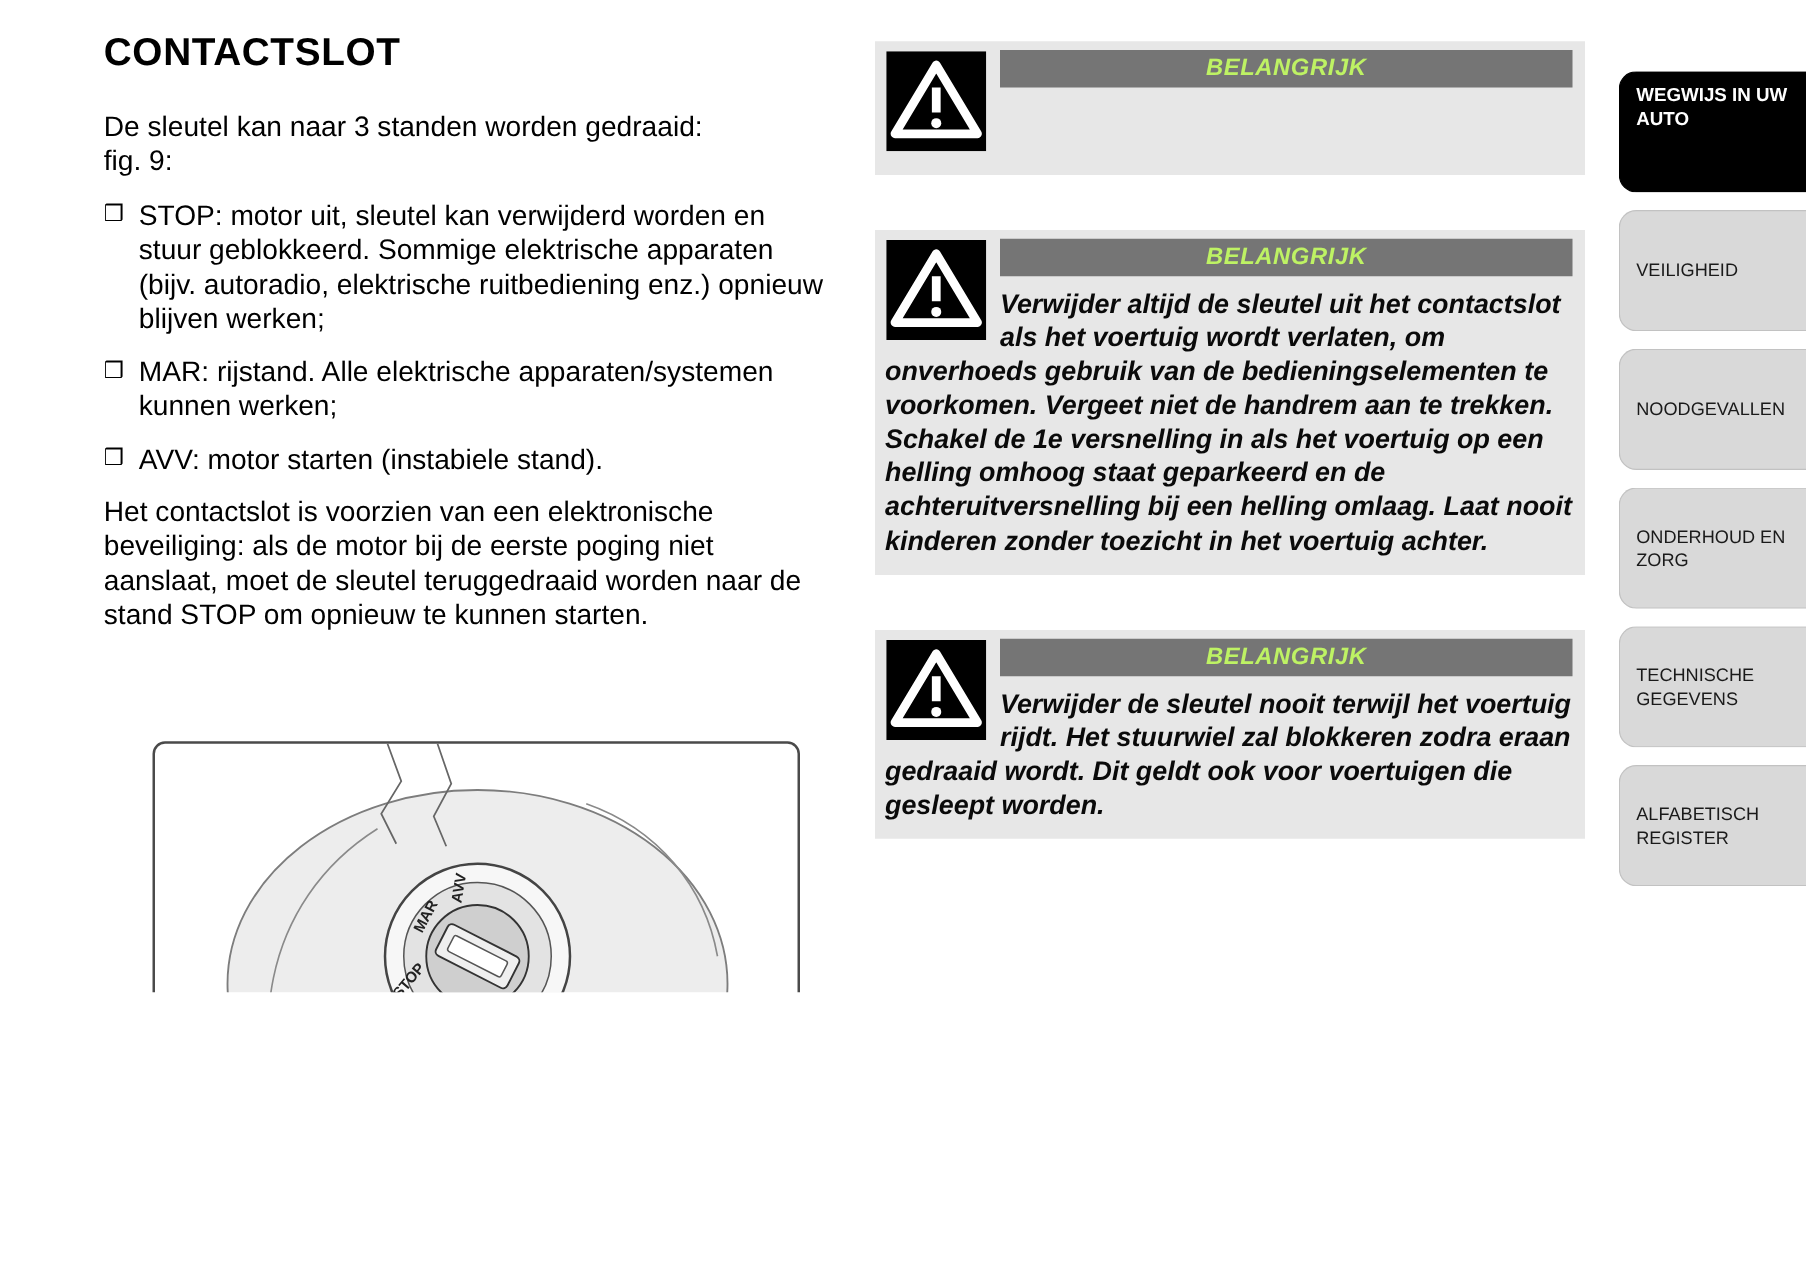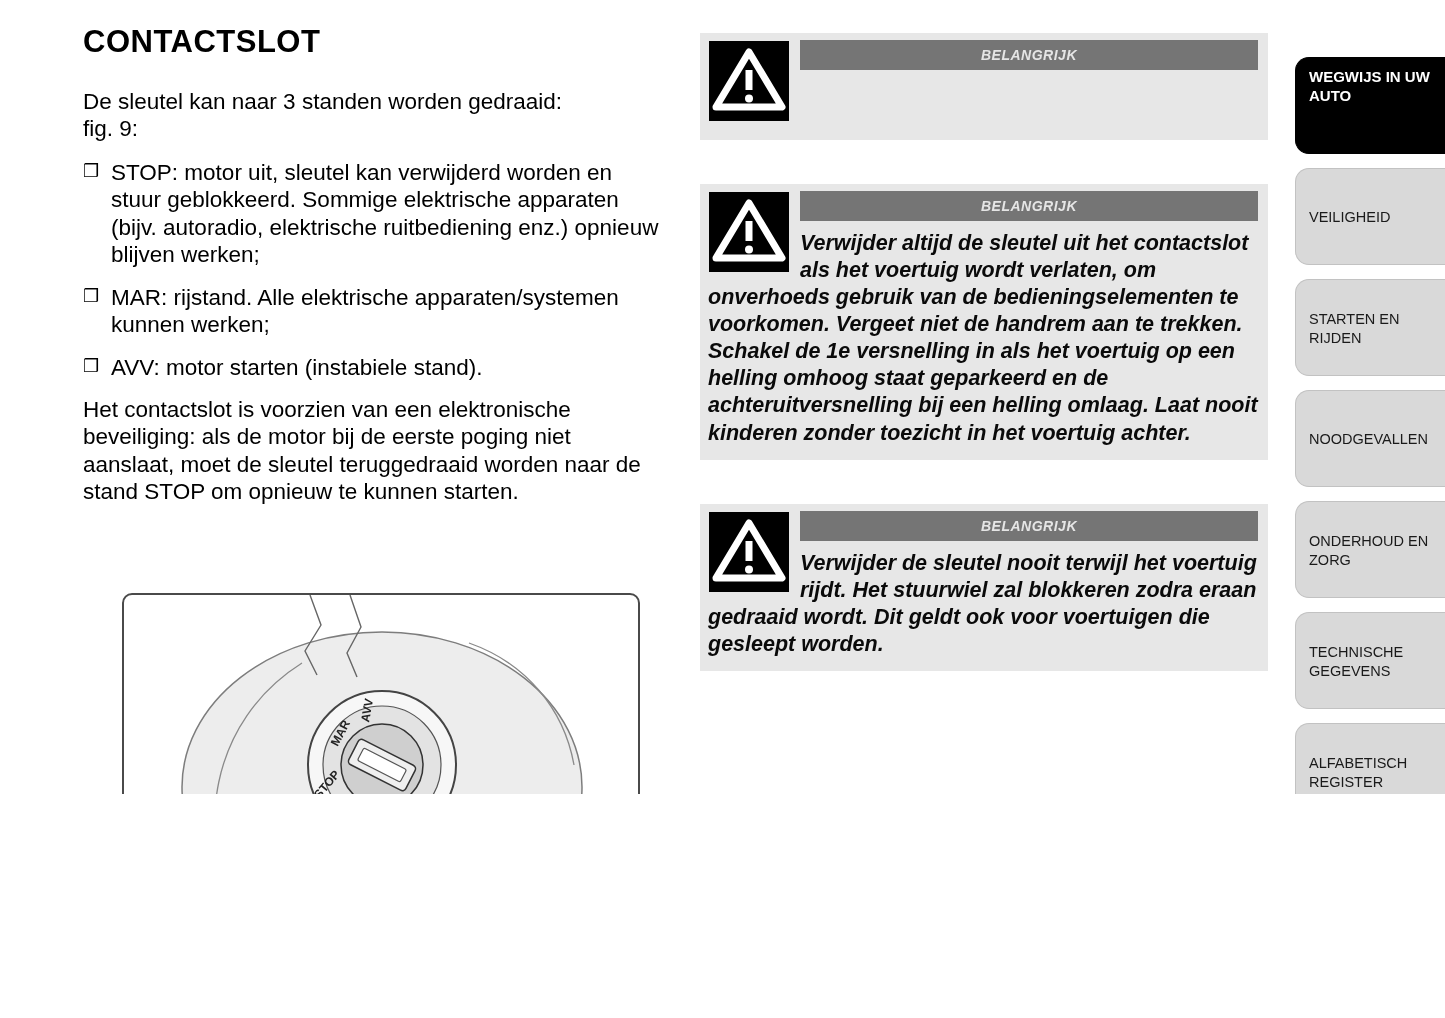--- a/index.html
+++ b/index.html
@@ -22,22 +22,22 @@
   .figure-frame { width:518px; height:336px; border:2px solid #4a4a4a; border-radius:10px; background:#fff; overflow:hidden; }
   .figure-caption-row { display:flex; justify-content:space-between; align-items:baseline; margin-top:8px;text-align:right; }
   .fig-label { font-weight:bold; font-size:20px; margin-left:-28px; }
   .fig-code { font-weight:bold; font-size:13px; margin-right:48px; }
 
   
   .mid-col { position:absolute; left:700px; top:33px; width:568px; }
   .warning { background:#e7e7e7; padding:7px 10px 13px 8px; margin-bottom:44px; overflow:hidden; }
   .w-icon { float:left; width:80px; height:80px; margin:1px 11px 6px 1px; }
   .w-icon svg { display:block; width:80px; height:80px; }
-  .w-header { overflow:hidden; background:#757575; color:#e5e5e5; font-weight:bold; font-style:italic;
-              text-align:center; font-size:14px; height:30px; line-height:30px; letter-spacing:.5px; margin-bottom:9px; }
+  .w-header { overflow:hidden; background:#757575; color:#bef264; font-weight:bold; font-style:italic;
+              text-align:center; font-size:19px; height:30px; line-height:30px; letter-spacing:.5px; margin-bottom:9px; }
   .w-text { font-weight:bold; font-style:italic; font-size:21.5px; line-height:1.26; color:#0a0a0a; }
 
   
   .tabs { position:absolute; right:0; top:57px; width:150px; display:flex; flex-direction:column; gap:14px; }
   .tab { height:97px; background:#d9d9d9; border:1px solid #c2c2c2; border-right:none;
          border-radius:14px 0 0 14px; display:flex; align-items:center;
          padding:10px 8px 8px 13px; font-size:14.5px; line-height:1.25; color:#1a1a1a; }
   .tab.active { background:#000; border-color:#000; color:#fff; font-weight:bold; align-items:flex-start; font-size:15px; }
 
   .page-number { position:absolute; right:17px; top:948px; font-size:27px; font-weight:bold; }
@@ -146,21 +146,20 @@
       </div>
       <div class="w-header">BELANGRIJK</div>
       <p class="w-text">Verwijder de sleutel nooit terwijl het voertuig rijdt. Het stuurwiel zal blokkeren zodra eraan gedraaid wordt. Dit geldt ook voor voertuigen die gesleept worden.</p>
     </div>
 
   </div>
 
   <div class="tabs">
     <div class="tab active">WEGWIJS IN UW AUTO</div>
     <div class="tab">VEILIGHEID</div>
-    <div class="tab">STARTEN EN RIJDEN</div>
     <div class="tab">NOODGEVALLEN</div>
     <div class="tab">ONDERHOUD EN ZORG</div>
     <div class="tab">TECHNISCHE GEGEVENS</div>
     <div class="tab">ALFABETISCH REGISTER</div>
   </div>
 
   <div class="page-number">13</div>
 
 </div>
 

